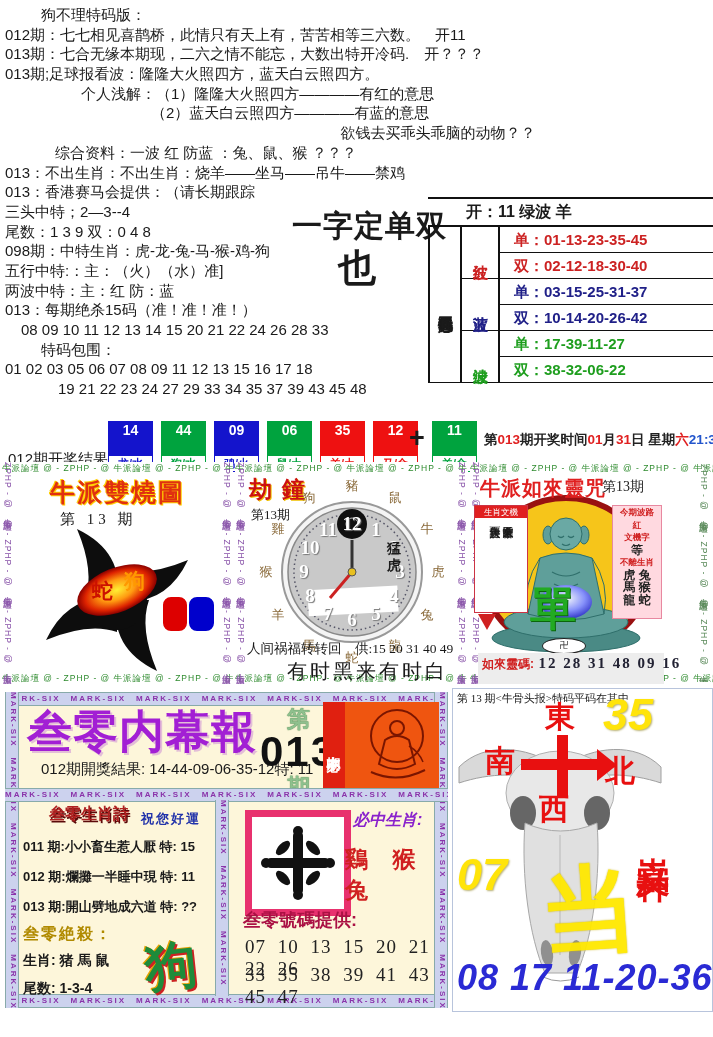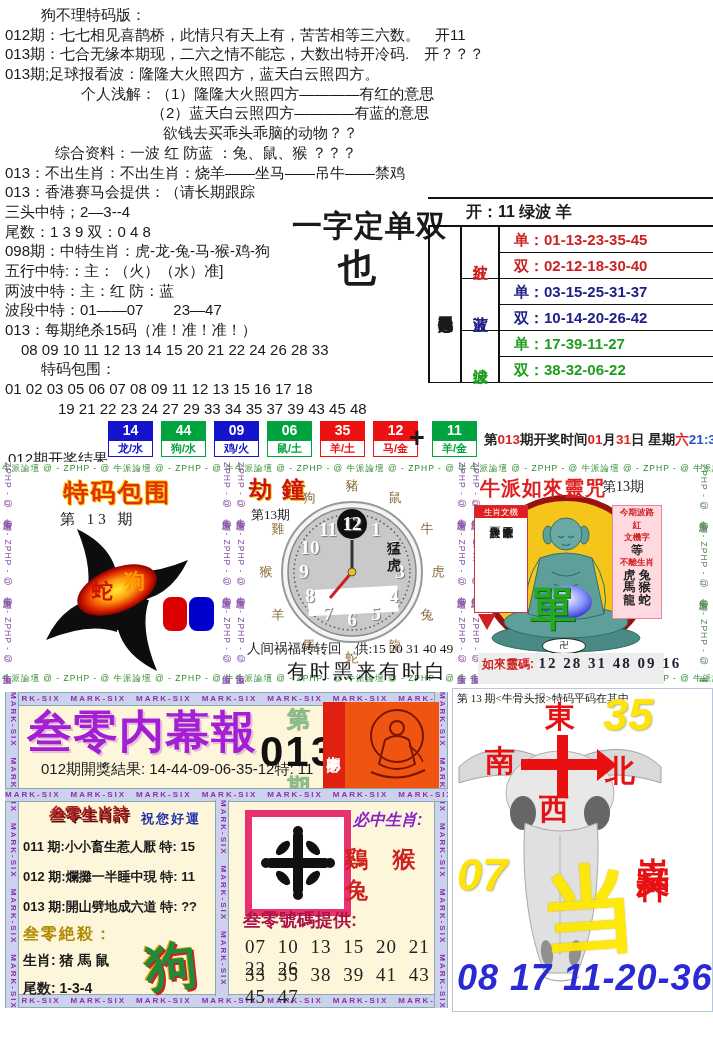--- a/index.html
+++ b/index.html
@@ -6,21 +6,21 @@
   body{width:713px;height:1037px;position:relative;overflow:hidden;
        font-family:"Liberation Sans","DejaVu Sans",sans-serif;color:#1a1a1a;}
   .abs{position:absolute;}
   .serif{font-family:"Liberation Serif","DejaVu Serif",serif;}
   .vtext{writing-mode:vertical-rl;text-orientation:upright;}
   .vside{writing-mode:vertical-rl;}
   
   #topnotes{left:3px;top:5px;width:710px;font-size:15px;line-height:19.7px;white-space:nowrap;}
   #topnotes .ln{height:19.7px;}
   .i0{padding-left:2px;}.i1{padding-left:38px;}.i1b{padding-left:18px;}
-  .i2{padding-left:78px;}.i2b{padding-left:52px;}.i3{padding-left:160px;}
+  .i2{padding-left:78px;}.i2b{padding-left:52px;}.i3{padding-left:160px;text-align:center;}
   .i3b{padding-left:148px;}.i4{padding-left:55px;}
   
   #rpanel{left:428px;top:197px;width:285px;border-top:2px solid #111;}
   #rp-open{padding:3px 0 2px 38px;font-size:16px;font-weight:bold;border-bottom:2px solid #111;}
   #rtable{display:flex;align-items:stretch;}
   #rt-vert{width:30px;border-left:2px solid #111;border-right:2px solid #111;
            display:flex;align-items:center;justify-content:center;font-size:15px;font-weight:bold;}
   #rt-waves{width:36px;border-right:2px solid #111;display:flex;flex-direction:column;}
   .wavecell{flex:1;display:flex;align-items:center;justify-content:center;
             font-size:15px;font-weight:bold;border-bottom:1.5px solid #111;}
@@ -30,21 +30,21 @@
           border-bottom:1.5px solid #111;white-space:nowrap;}
   .valrow:last-child{border-bottom:none;}
   #rtable{border-bottom:1.5px solid #111;justify-content:flex-end;}
   .c-red{color:#cc2222;}.c-blue{color:#202088;}.c-green{color:#1e9e1e;}
   #bigword{left:292px;top:206px;font-size:30px;font-weight:bold;letter-spacing:1px;}
   #bigword2{left:338px;top:243px;font-size:38px;font-weight:bold;}
   
   #resultrow{left:0;top:421px;width:713px;height:40px;}
   #res-label{left:8px;top:9px;font-size:15px;margin-top:20px;}
   .ball{width:45px;position:absolute;top:0;}
-  .ball .bnum{height:19px;line-height:19px;text-align:center;color:#fff;font-weight:bold;font-size:14px;}
+  .ball .bnum{height:34px;line-height:19px;text-align:center;color:#fff;font-weight:bold;font-size:14px;}
   .ball .bzod{height:15px;line-height:15px;text-align:center;font-size:11px;background:#fff;font-weight:bold;}
   .b-blue .bnum{background:#1414cc;} .b-blue .bzod{border:1px solid #1414cc;color:#1414cc;}
   .b-green .bnum{background:#00a33e;} .b-green .bzod{border:1px solid #00a33e;color:#00a33e;}
   .b-red .bnum{background:#ee1111;} .b-red .bzod{border:1px solid #ee1111;color:#ee1111;}
   #plus-sign{left:409px;top:2px;font-size:27px;font-weight:bold;}
   #nextdraw{left:484px;top:10px;font-size:13.5px;font-weight:bold;white-space:nowrap;}
   .seg-k{color:#222;}.seg-r{color:#e02020;}.seg-b{color:#2255cc;}
   
   .card{top:462px;height:222px;background:#fff;overflow:hidden;}
   .wm-h{position:absolute;left:0;width:100%;height:12px;line-height:12px;font-size:8.5px;
@@ -151,21 +151,20 @@
   <div class="ln i3b">（2）蓝天白云照四方————有蓝的意思</div>
   <div class="ln i3">欲钱去买乖头乖脑的动物？？</div>
   <div class="ln i2b">综合资料：一波 红 防蓝 ：兔、鼠、猴 ？？？</div>
   <div class="ln i0">013：不出生肖：不出生肖：烧羊——坐马——吊牛——禁鸡</div>
   <div class="ln i0">013：香港赛马会提供：（请长期跟踪</div>
   <div class="ln i0">三头中特；2—3--4</div>
   <div class="ln i0">尾数：1 3 9 双：0 4 8</div>
   <div class="ln i0">098期：中特生肖：虎-龙-兔-马-猴-鸡-狗</div>
   <div class="ln i0">五行中特:：主：（火）（水）准]</div>
   <div class="ln i0">两波中特：主：红 防：蓝</div>
-  <div class="ln i0">波段中特：01——07　　23—47</div>
   <div class="ln i0">013：每期绝杀15码（准！准！准！）</div>
   <div class="ln i1b">08 09 10 11 12 13 14 15 20 21 22 24 26 28 33</div>
   <div class="ln i1">特码包围：</div>
   <div class="ln i0">01 02 03 05 06 07 08 09 11 12 13 15 16 17 18</div>
   <div class="ln i4">19 21 22 23 24 27 29 33 34 35 37 39 43 45 48</div>
 </div>
 
 <div class="abs serif" id="bigword">一字定单双</div>
 <div class="abs serif" id="bigword2">也</div>
 
@@ -225,21 +224,21 @@
   <div class="abs" id="nextdraw">
     <span class="seg-k">第</span><span class="seg-r">013</span><span class="seg-k">期开奖时间</span><span class="seg-r">01</span><span class="seg-k">月</span><span class="seg-r">31</span><span class="seg-k">日 星期</span><span class="seg-r">六</span><span class="seg-b">21:30</span>
   </div>
 </div>
 
 <div class="abs card" id="cardA">
   <div class="wm-h" style="top:0">牛派論壇 @ - ZPHP - @ 牛派論壇 @ - ZPHP - @ 牛派論壇 @ - ZPHP - @ 牛</div>
   <div class="wm-h" style="bottom:0">牛派論壇 @ - ZPHP - @ 牛派論壇 @ - ZPHP - @ 牛派論壇 @ - ZPHP - @ 牛</div>
   <div class="wm-v vside" style="left:0">ZPHP - @ 牛派論壇 @ - ZPHP - @ 牛派論壇 @ - ZPHP - @ 牛派論壇</div>
   <div class="wm-v vside" style="right:0">ZPHP - @ 牛派論壇 @ - ZPHP - @ 牛派論壇 @ - ZPHP - @ 牛派論壇</div>
-  <div class="abs" id="pw-title">特码包围</div>
+  <div class="abs" id="pw-title">牛派雙燒圖</div>
   <div class="abs serif" id="pw-issue">第 13 期</div>
   <svg class="abs" style="left:18px;top:60px" width="195" height="160" viewBox="0 0 195 160">
     <defs>
       <radialGradient id="flame" cx="50%" cy="50%" r="50%">
         <stop offset="0%" stop-color="#ffee33"></stop>
           <stop offset="45%" stop-color="#ff9911"></stop>
         <stop offset="80%" stop-color="#dd2200"></stop>
           <stop offset="100%" stop-color="#880000"></stop>
       </radialGradient>
     </defs>

